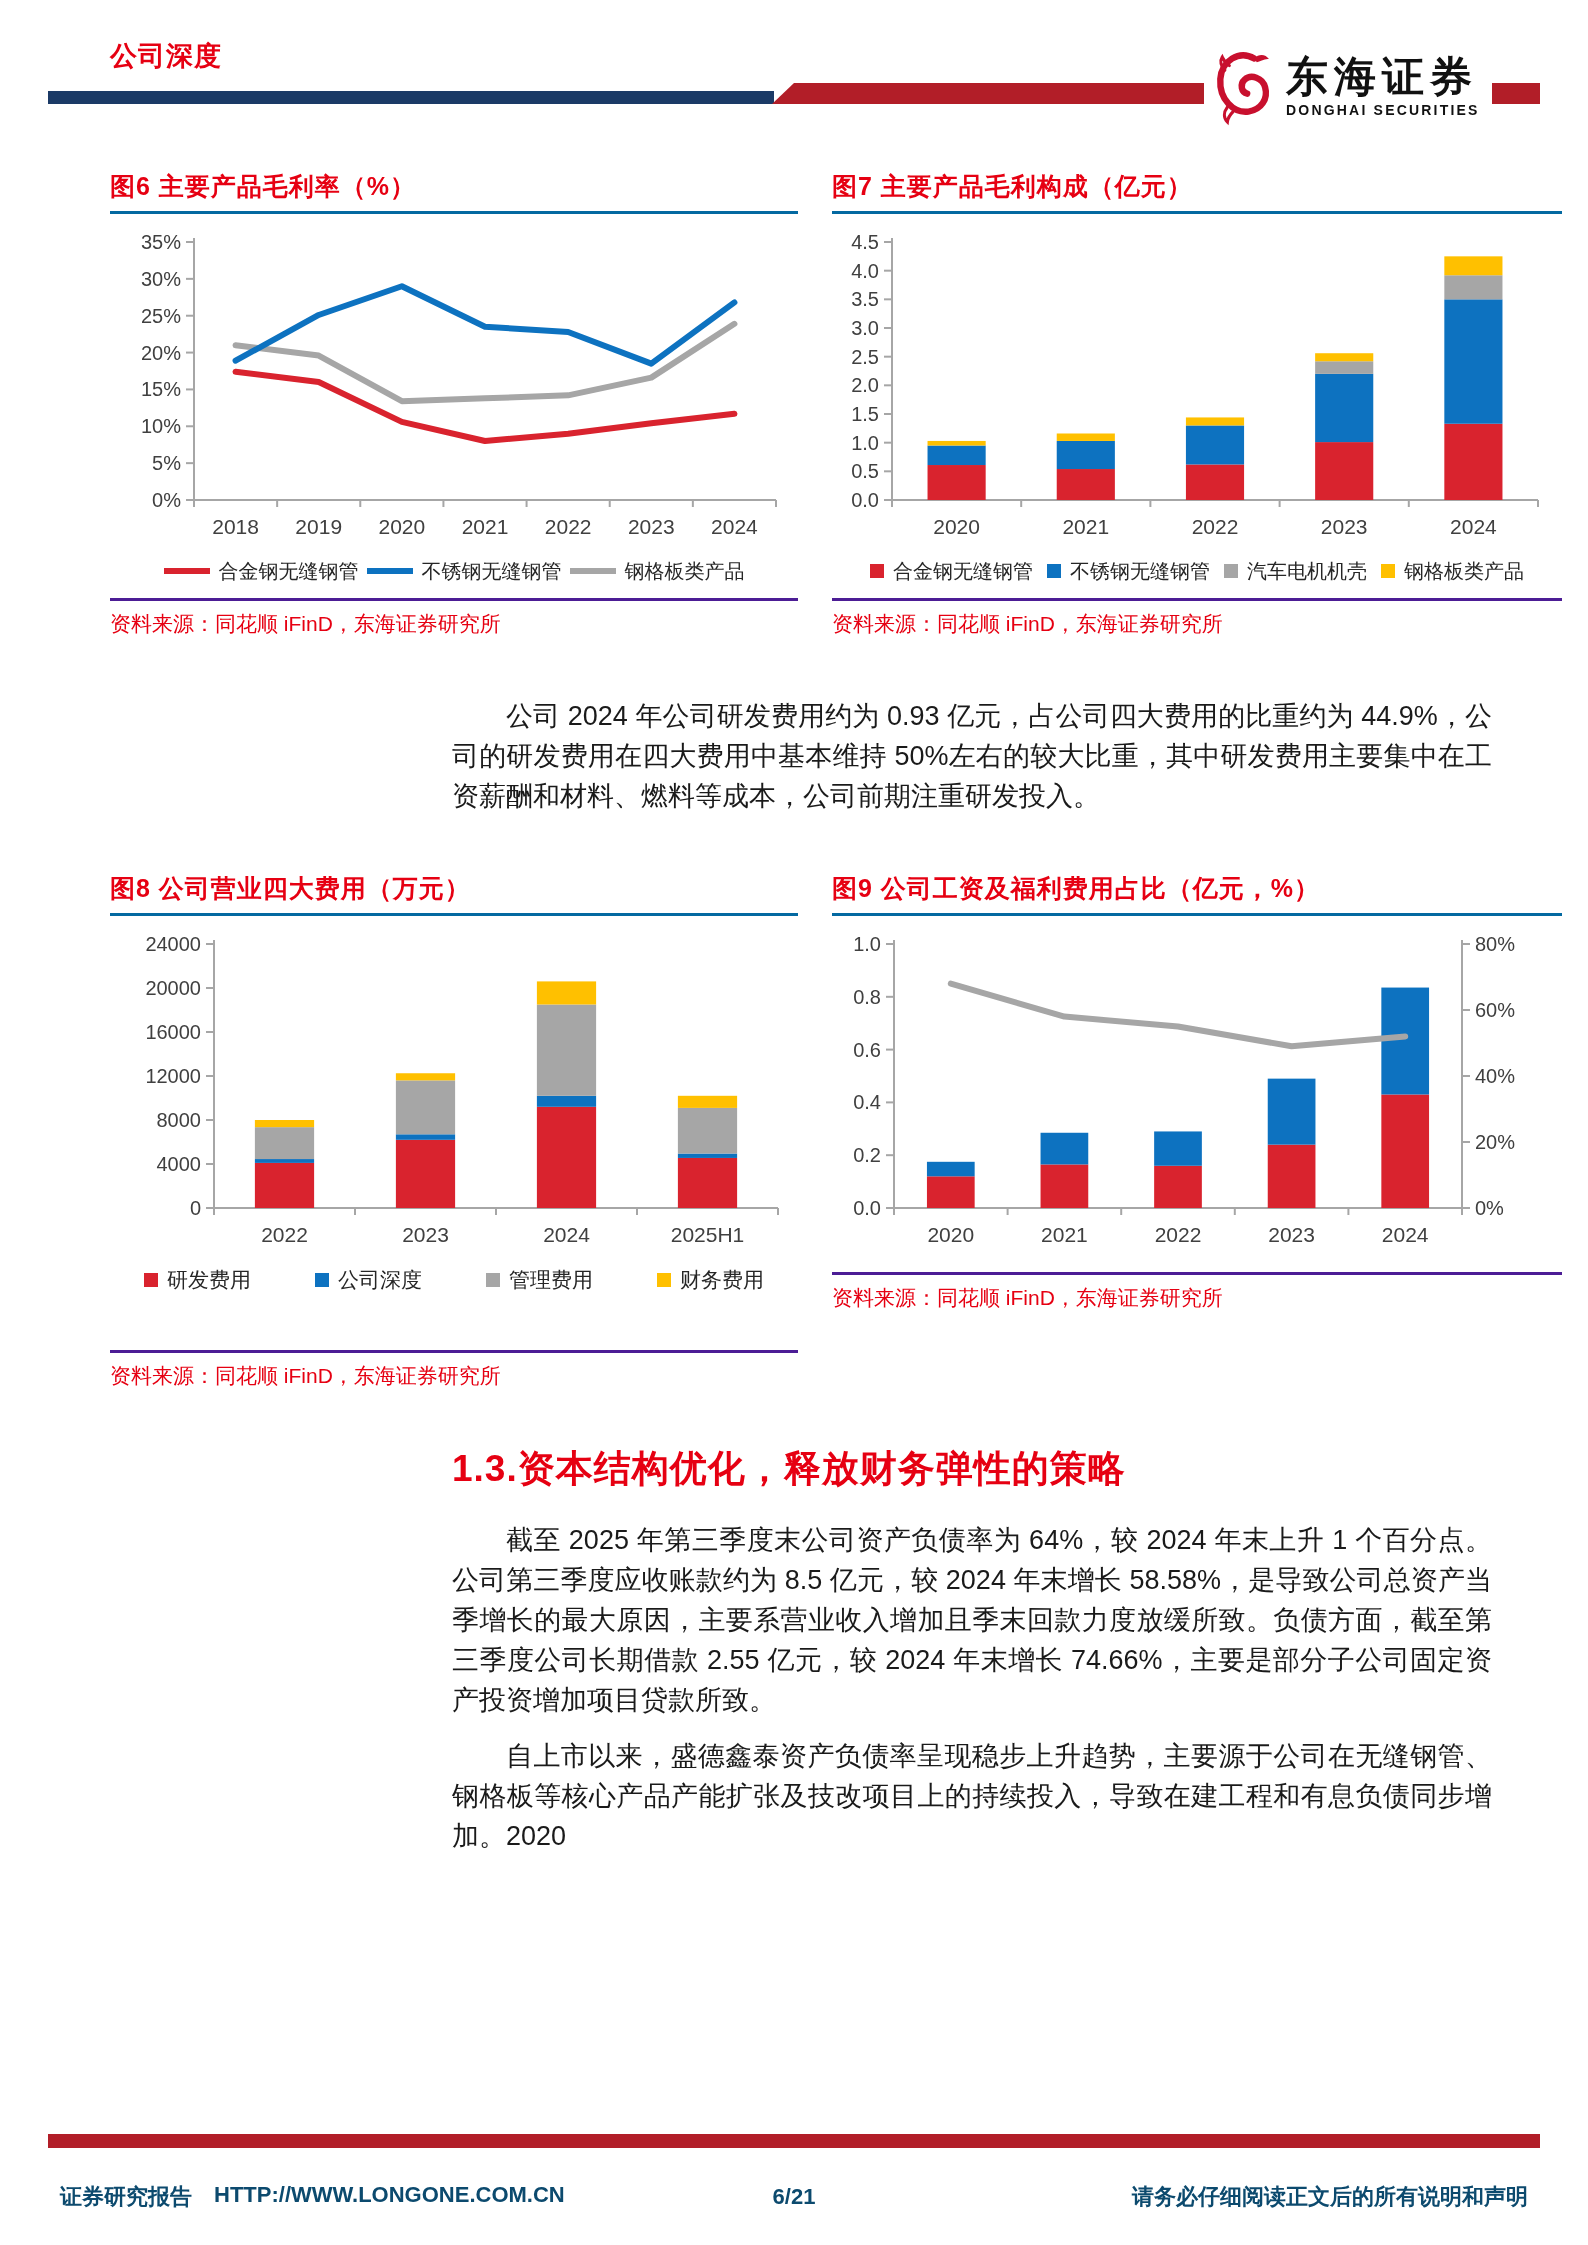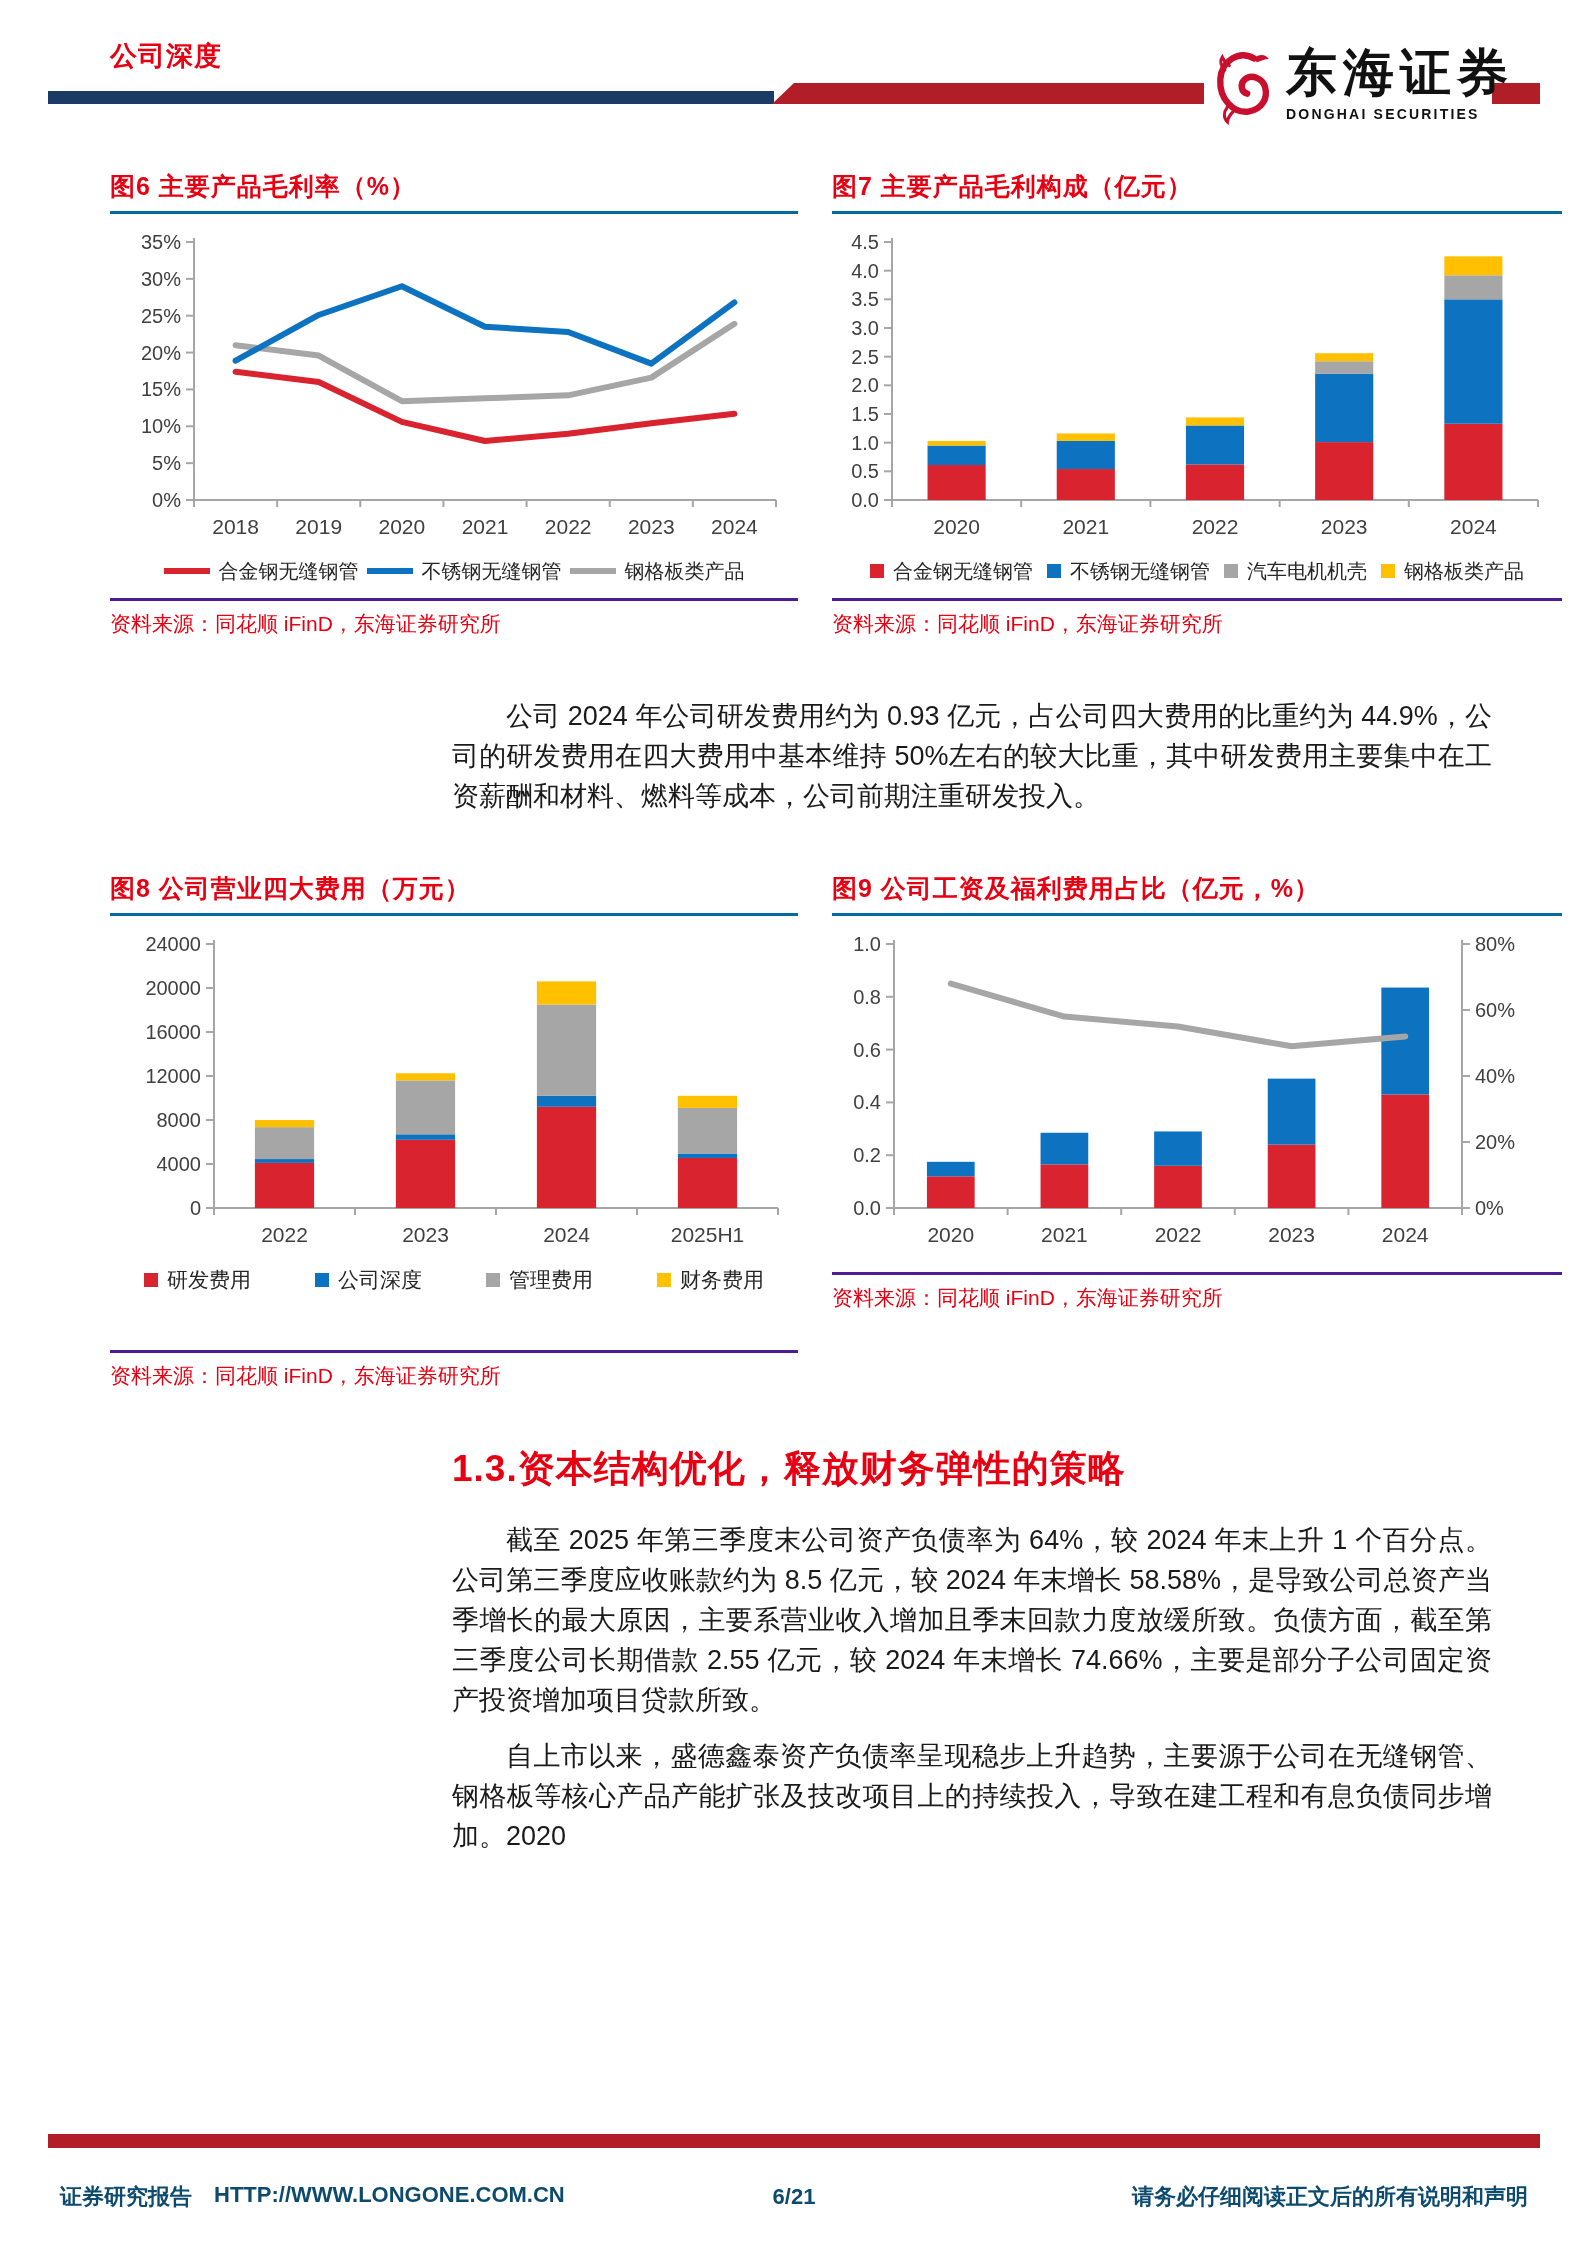--- a/index.html
+++ b/index.html
@@ -8,21 +8,21 @@
   .page { position:relative; width:1588px; height:2245px; background:#fff; overflow:hidden; margin:0 auto; }
 
   
   .report-tag { position:absolute; left:110px; top:38px; font-size:27px; font-weight:bold; color:#e60012; letter-spacing:1px; }
   .header-bar { position:absolute; left:48px; top:82px; width:1492px; height:22px; display:flex; align-items:flex-end; }
   .bar-blue { width:726px; height:13px; background:#1b3a66; }
   .bar-red  { flex:1; height:21px; background:#b21e28; clip-path:polygon(22px 0, 100% 0, 100% 100%, 0 100%); margin-left:-2px; }
   .logo-box { position:absolute; top:40px; left:1204px; width:288px; height:92px; background:#fff; display:flex; align-items:center; gap:10px; z-index:3; padding-left:8px; }
   .dragon { flex:0 0 auto; }
   .brand-text { display:flex; flex-direction:column; line-height:1.05; }
-  .brand-cn { font-family:Liberation Mono, monospace; font-size:51px; font-weight:bold; color:#111; letter-spacing:6px; white-space:nowrap; }
+  .brand-cn { font-family:Liberation Serif, serif; font-size:42px; font-weight:bold; color:#111; letter-spacing:6px; white-space:nowrap; }
   .brand-en { font-size:14px; font-weight:bold; color:#111; letter-spacing:2.2px; margin-top:4px; white-space:nowrap; }
 
   
   .main { position:absolute; left:110px; top:170px; width:1452px; }
   .fig-grid { display:grid; grid-template-columns:688px 730px; column-gap:34px; }
   .fig-title { color:#e60012; font-size:25px; font-weight:bold; padding-bottom:8px; border-bottom:3px solid #0369a1; letter-spacing:1px; }
   .fig-body { padding-top:14px; }
   .chart { display:block; }
   .chart text { font-family:"Liberation Sans","DejaVu Sans",sans-serif; }
   .legend { margin-top:6px; display:flex; justify-content:center; align-items:center; gap:14px; font-size:20px; color:#262626; min-height:30px; flex-wrap:wrap; }

